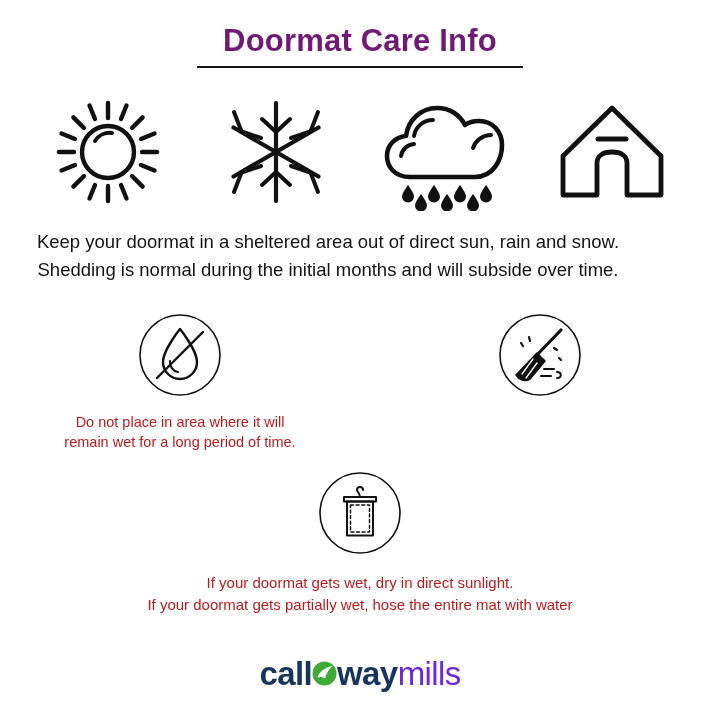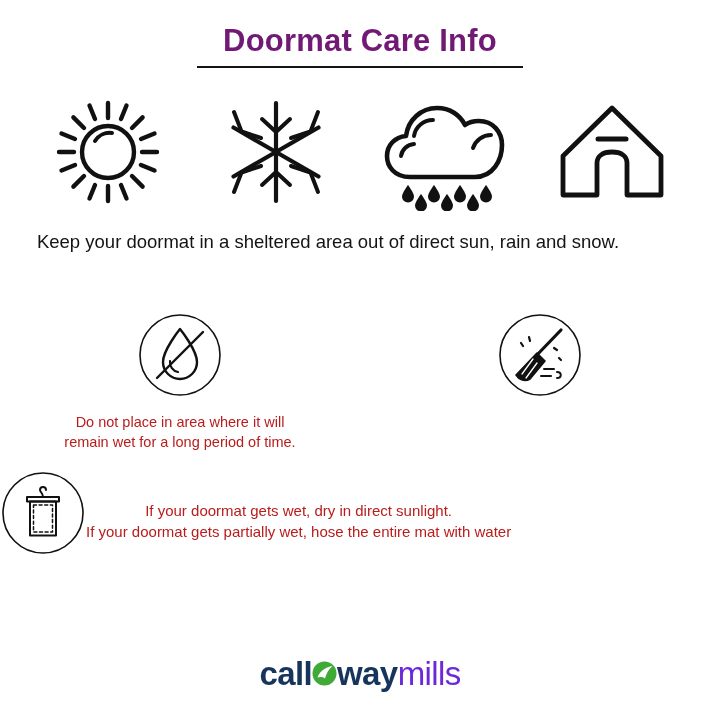--- a/index.html
+++ b/index.html
@@ -109,20 +109,21 @@
   }
   .cap .line { display: block; white-space: nowrap; }
 
   
   .solo {
     position: absolute;
     top: 470px;
     left: 0;
     width: 720px;
     display: flex;
+    flex-direction: column;
     align-items: center;
   }
   .solo .cap {
     margin-top: 16px;
     font-size: 15px;
     line-height: 21.5px;
   }
 
   
   .logo {
@@ -258,20 +259,21 @@
                  L74 97 L108 97 L108 58
                  L59 10 Z" fill="none"></path>
         <line x1="45" y1="41" x2="73" y2="41" stroke-width="5"></line>
       </svg>
     </div>
 
   </div>
 
   <div class="main-copy">
     <span class="line">Keep your doormat in a sheltered area out of direct sun, rain and snow.</span>
+    <span class="line">Shedding is normal during the initial months and will subside over time.</span>
   </div>
 
   <div class="duo">
 
     <div class="duo-col">
       <div class="circle-icon">
         <svg width="86" height="86" viewBox="0 0 86 86" fill="none" stroke="#111111" stroke-linecap="round" stroke-linejoin="round">
           <circle cx="43" cy="43" r="40" stroke-width="1.6" fill="none"></circle>
           <path d="M43 17
                    C43 17 26 38 26 50

